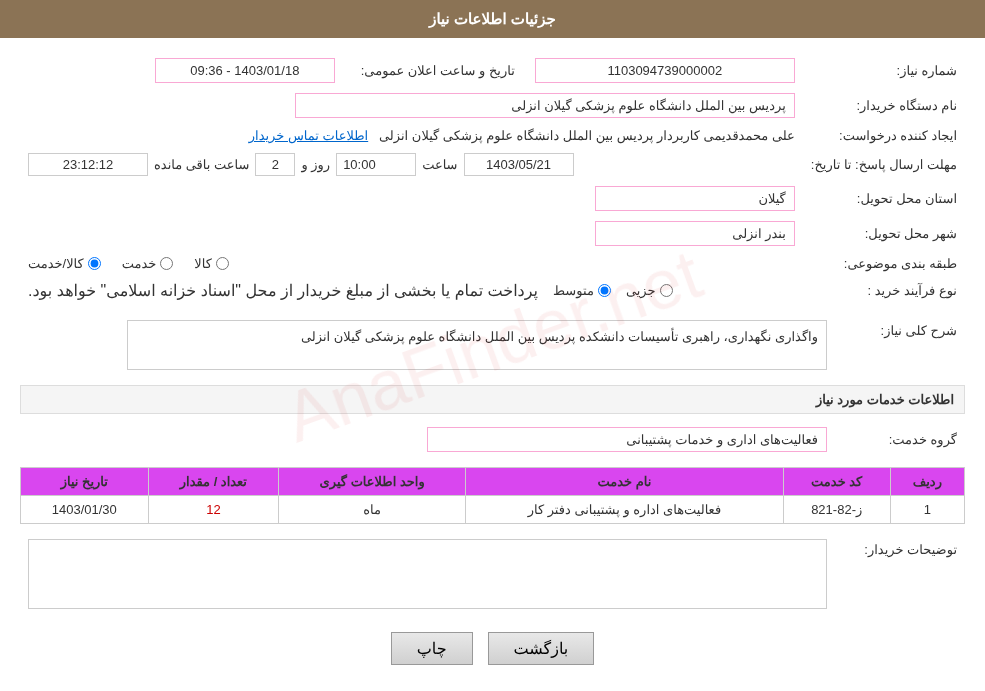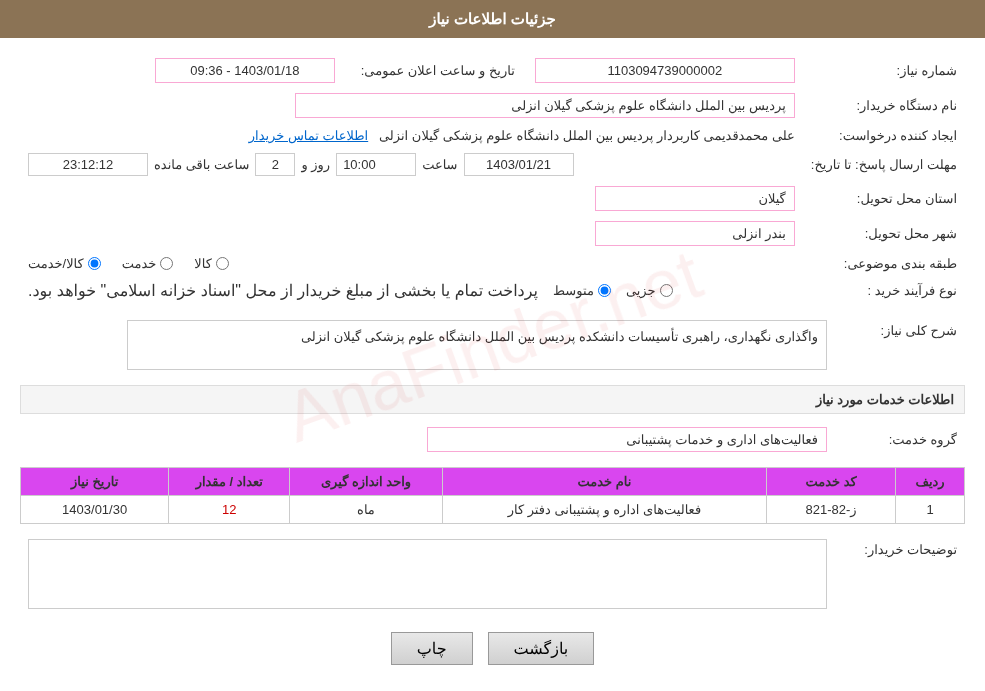--- a/index.html
+++ b/index.html
@@ -99,21 +99,21 @@
     .services-table th {
       background: #d946ef;
       border: 1px solid #ccc;
       padding: 6px 10px;
       text-align: center;
       font-weight: bold;
       color: #333;
     }
     .services-table td {
       border: 1px solid #ccc;
-      padding: 6px 21px;
+      padding: 6px 10px;
       text-align: center;
     }
     .services-table td.red-text {
       color: #cc0000;
     }
     .buyer-desc-box {
       width: 100%;
       border: 1px solid #ccc;
       min-height: 70px;
       background: #fff;
@@ -193,21 +193,21 @@
       <tr>
         <td class="label-col">مهلت ارسال پاسخ: تا تاریخ:</td>
         <td class="value-col" colspan="3">
           <div class="inline-fields">
             <div class="small-input" style="min-width:120px; text-align:center;">23:12:12</div>
             <span>ساعت باقی مانده</span>
             <div class="small-input" style="min-width:40px; text-align:center;">2</div>
             <span>روز و</span>
             <div class="small-input" style="min-width:80px; text-align:left;">10:00</div>
             <span>ساعت</span>
-            <div class="small-input" style="min-width:110px; text-align:center;">1403/01/21</div>
+            <div class="small-input" style="min-width:110px; text-align:center;">1403/05/21</div>
           </div>
         </td>
       </tr>
 
       <tr>
         <td class="label-col">استان محل تحویل:</td>
         <td class="value-col" colspan="3">
           <div class="input-box" style="min-width:200px;">گیلان</div>
         </td>
       </tr>
@@ -283,21 +283,21 @@
       </tr>
     </tbody>
       </table>
 
     <table class="services-table">
       <thead>
         <tr>
           <th>ردیف</th>
           <th>کد خدمت</th>
           <th>نام خدمت</th>
-          <th>واحد اندازه گیری</th>
+          <th>واحد اطلاعات گیری</th>
           <th>تعداد / مقدار</th>
           <th>تاریخ نیاز</th>
         </tr>
       </thead>
       <tbody id="services-tbody">
       <tr>
       <td>1</td>
       <td>ز-82-821</td>
       <td>فعالیت‌های اداره و پشتیبانی دفتر کار</td>
       <td>ماه</td>

